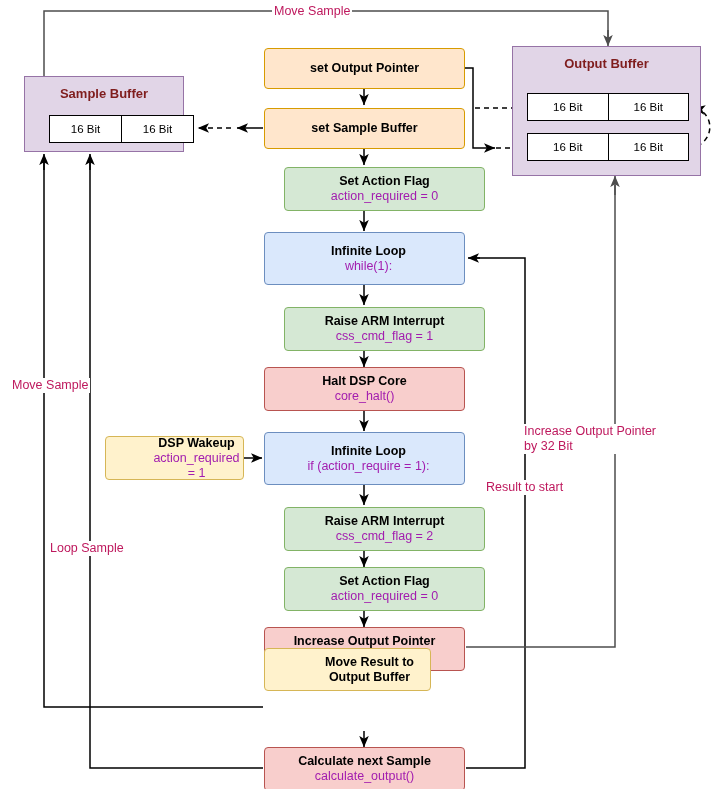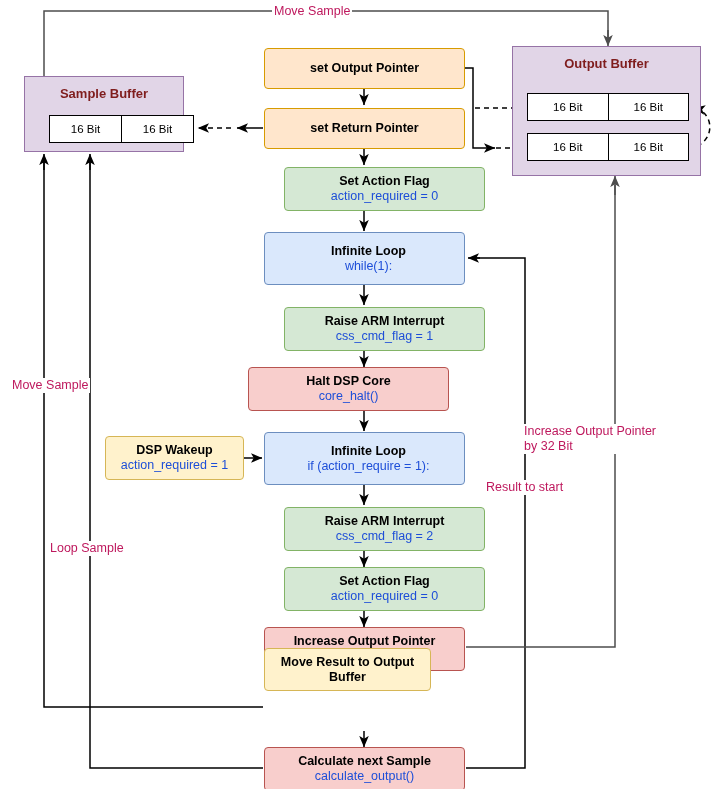--- a/index.html
+++ b/index.html
@@ -6,27 +6,27 @@
   body{width:725px;height:789px;position:relative;
        font-family:"Liberation Sans","DejaVu Sans",sans-serif;
        -webkit-font-smoothing:antialiased;}
   #canvas{position:absolute;left:0;top:0;width:725px;height:789px;overflow:hidden;}
   svg.edges{position:absolute;left:0;top:0;width:725px;height:789px;}
 
   .node{position:absolute;box-sizing:border-box;border-radius:4px;
         border:1.4px solid #000;display:flex;flex-direction:column;
         align-items:center;justify-content:center;text-align:center;}
   .node .t1{font-size:12.5px;font-weight:bold;color:#000;line-height:15px;}
-  .node .t2{font-size:12.5px;font-weight:normal;color:#1d4ed8;line-height:15px;}
+  .node .t2{font-size:12.5px;font-weight:normal;color:#a21caf;line-height:15px;}
 
   .n-orange{background:#ffe6cc;border-color:#d79b00;}
   .n-green {background:#d5e8d4;border-color:#82b366;margin-left:20px;}
   .n-blue  {background:#dae8fc;border-color:#6c8ebf;padding-left:8px;}
   .n-red   {background:#f8cecc;border-color:#b85450;}
-  .n-yellow{background:#fff2cc;border-color:#d6b656;}
+  .n-yellow{background:#fff2cc;border-color:#d6b656;padding-left:44px;}
 
   .buffer{position:absolute;box-sizing:border-box;background:#e1d5e7;
           border:1.4px solid #9673a6;border-radius:0;}
   .buffer .btitle{position:absolute;left:0;right:0;top:9px;text-align:center;
                   font-size:13px;font-weight:bold;color:#7f1d1d;}
   .cellrow{position:absolute;display:flex;box-sizing:border-box;
            border:1.6px solid #000;background:#ffffff;text-align:right;}
   .cell{flex:1 1 0;box-sizing:border-box;display:flex;align-items:center;
         justify-content:center;font-size:11.5px;color:#000;background:#ffffff;}
   .cell + .cell{border-left:1.6px solid #000;}
@@ -112,39 +112,39 @@
       <div class="cell">16 Bit</div>
       <div class="cell">16 Bit</div>
     </div>
   </div>
 
   <div class="node n-orange" style="left:264px;top:48px;width:201px;height:41px;">
     <span class="t1">set Output Pointer</span>
   </div>
 
   <div class="node n-orange" style="left:264px;top:108px;width:201px;height:41px;">
-    <span class="t1">set Return Pointer</span>
+    <span class="t1">set Sample Buffer</span>
   </div>
 
   <div class="node n-green" style="left:264px;top:167px;width:201px;height:44px;">
     <span class="t1">Set Action Flag</span>
     <span class="t2">action_required = 0</span>
   </div>
 
   <div class="node n-blue" style="left:264px;top:232px;width:201px;height:53px;">
     <span class="t1">Infinite Loop</span>
     <span class="t2">while(1):</span>
   </div>
 
   <div class="node n-green" style="left:264px;top:307px;width:201px;height:44px;">
     <span class="t1">Raise ARM Interrupt</span>
     <span class="t2">css_cmd_flag = 1</span>
   </div>
 
-  <div class="node n-red" style="left:248px;top:367px;width:201px;height:44px;">
+  <div class="node n-red" style="left:264px;top:367px;width:201px;height:44px;">
     <span class="t1">Halt DSP Core</span>
     <span class="t2">core_halt()</span>
   </div>
 
   <div class="node n-blue" style="left:264px;top:432px;width:201px;height:53px;">
     <span class="t1">Infinite Loop</span>
     <span class="t2">if (action_require = 1):</span>
   </div>
 
   <div class="node n-yellow" style="left:105px;top:436px;width:139px;height:44px;">

